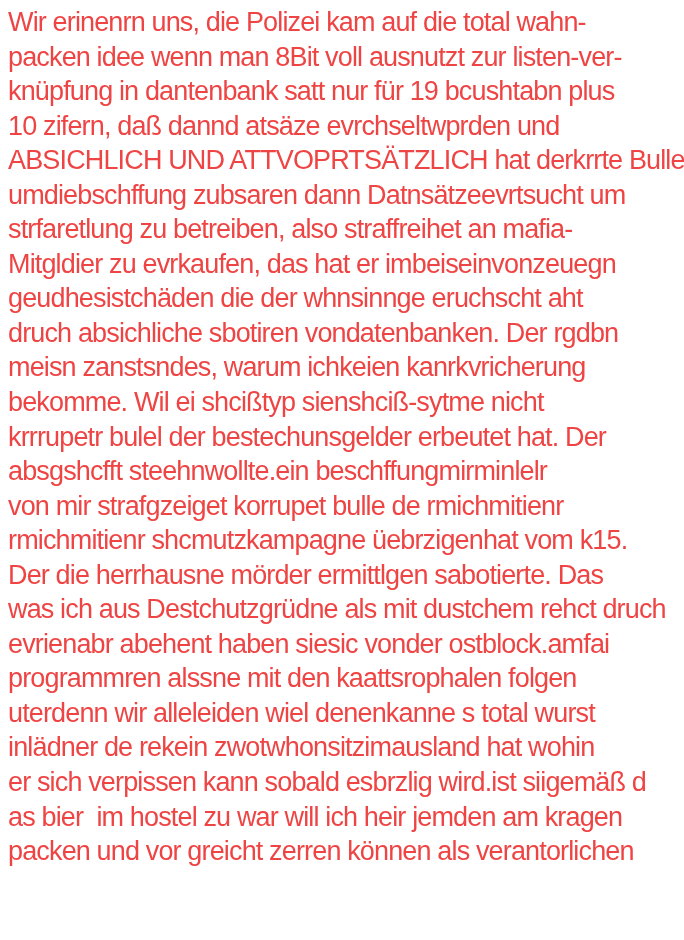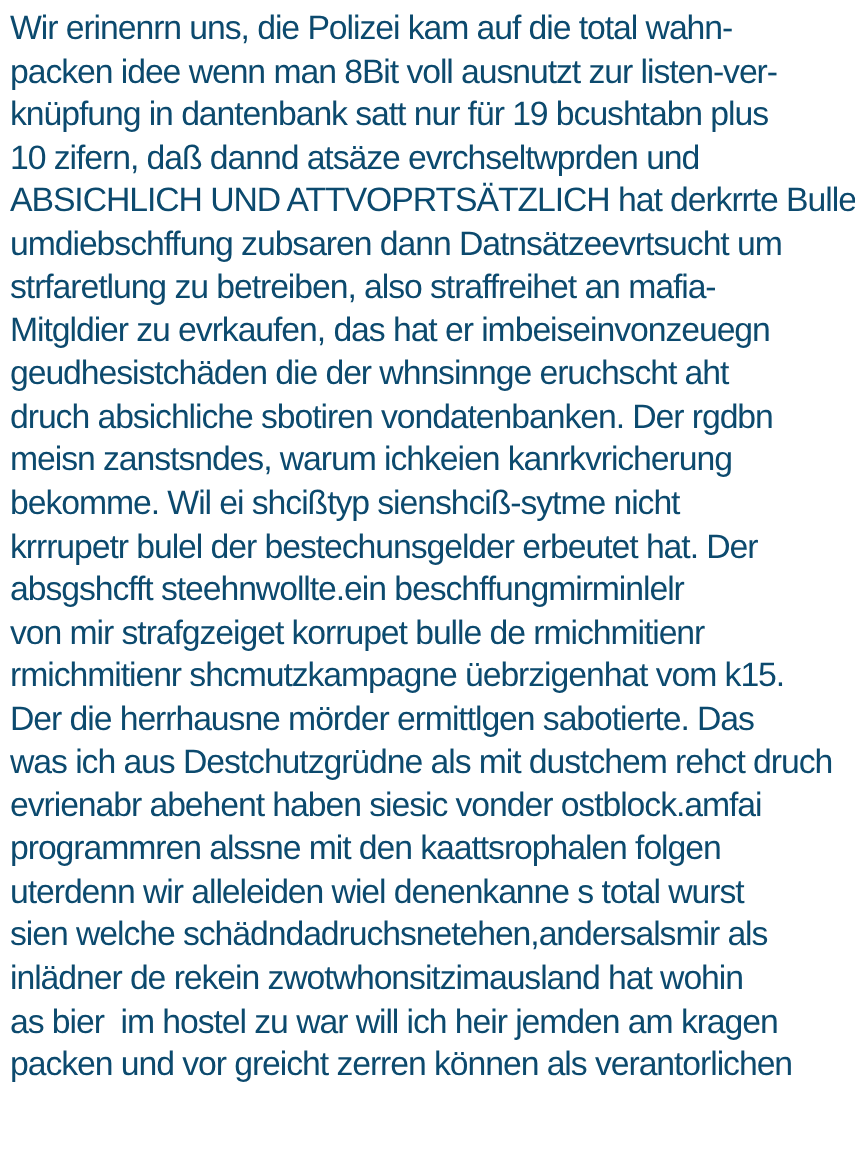--- a/index.html
+++ b/index.html
@@ -20,21 +20,21 @@
     background: #ffffff;
     color: #000000;
     font-family: "Liberation Sans", "DejaVu Sans", sans-serif;
   }
   .line {
     font-size: 27px;
     line-height: 34.55px;
     letter-spacing: -0.85px;
     white-space: pre;     
     font-weight: 400;
-    color: #0c4a6e;
+    color: #ef4444;
   }
 </style>
 </head>
 <body>
 
 <main class="page">
   <div>
       <div class="line">Wir erinenrn uns, die Polizei kam auf die total wahn-</div>
       <div class="line">packen idee wenn man 8Bit voll ausnutzt zur listen-ver-</div>
       <div class="line">knüpfung in dantenbank satt nur für 19 bcushtabn plus</div>
@@ -49,18 +49,18 @@
       <div class="line">bekomme. Wil ei shcißtyp sienshciß-sytme nicht</div>
       <div class="line">krrrupetr bulel der bestechunsgelder erbeutet hat. Der</div>
       <div class="line">absgshcfft steehnwollte.ein beschffungmirminlelr</div>
       <div class="line">von mir strafgzeiget korrupet bulle de rmichmitienr</div>
       <div class="line">rmichmitienr shcmutzkampagne üebrzigenhat vom k15.</div>
       <div class="line">Der die herrhausne mörder ermittlgen sabotierte. Das</div>
       <div class="line">was ich aus Destchutzgrüdne als mit dustchem rehct druch</div>
       <div class="line">evrienabr abehent haben siesic vonder ostblock.amfai</div>
       <div class="line">programmren alssne mit den kaattsrophalen folgen</div>
       <div class="line">uterdenn wir alleleiden wiel denenkanne s total wurst</div>
-      <div class="line">sien welche schädndadruchsnetehen,andersalsmir als</div>
       <div class="line">inlädner de rekein zwotwhonsitzimausland hat wohin</div>
+      <div class="line">er sich verpissen kann sobald esbrzlig wird.ist siigemäß d</div>
       <div class="line">as bier  im hostel zu war will ich heir jemden am kragen</div>
       <div class="line">packen und vor greicht zerren können als verantorlichen</div>
     </div>
 </main>
 
 </body></html>

